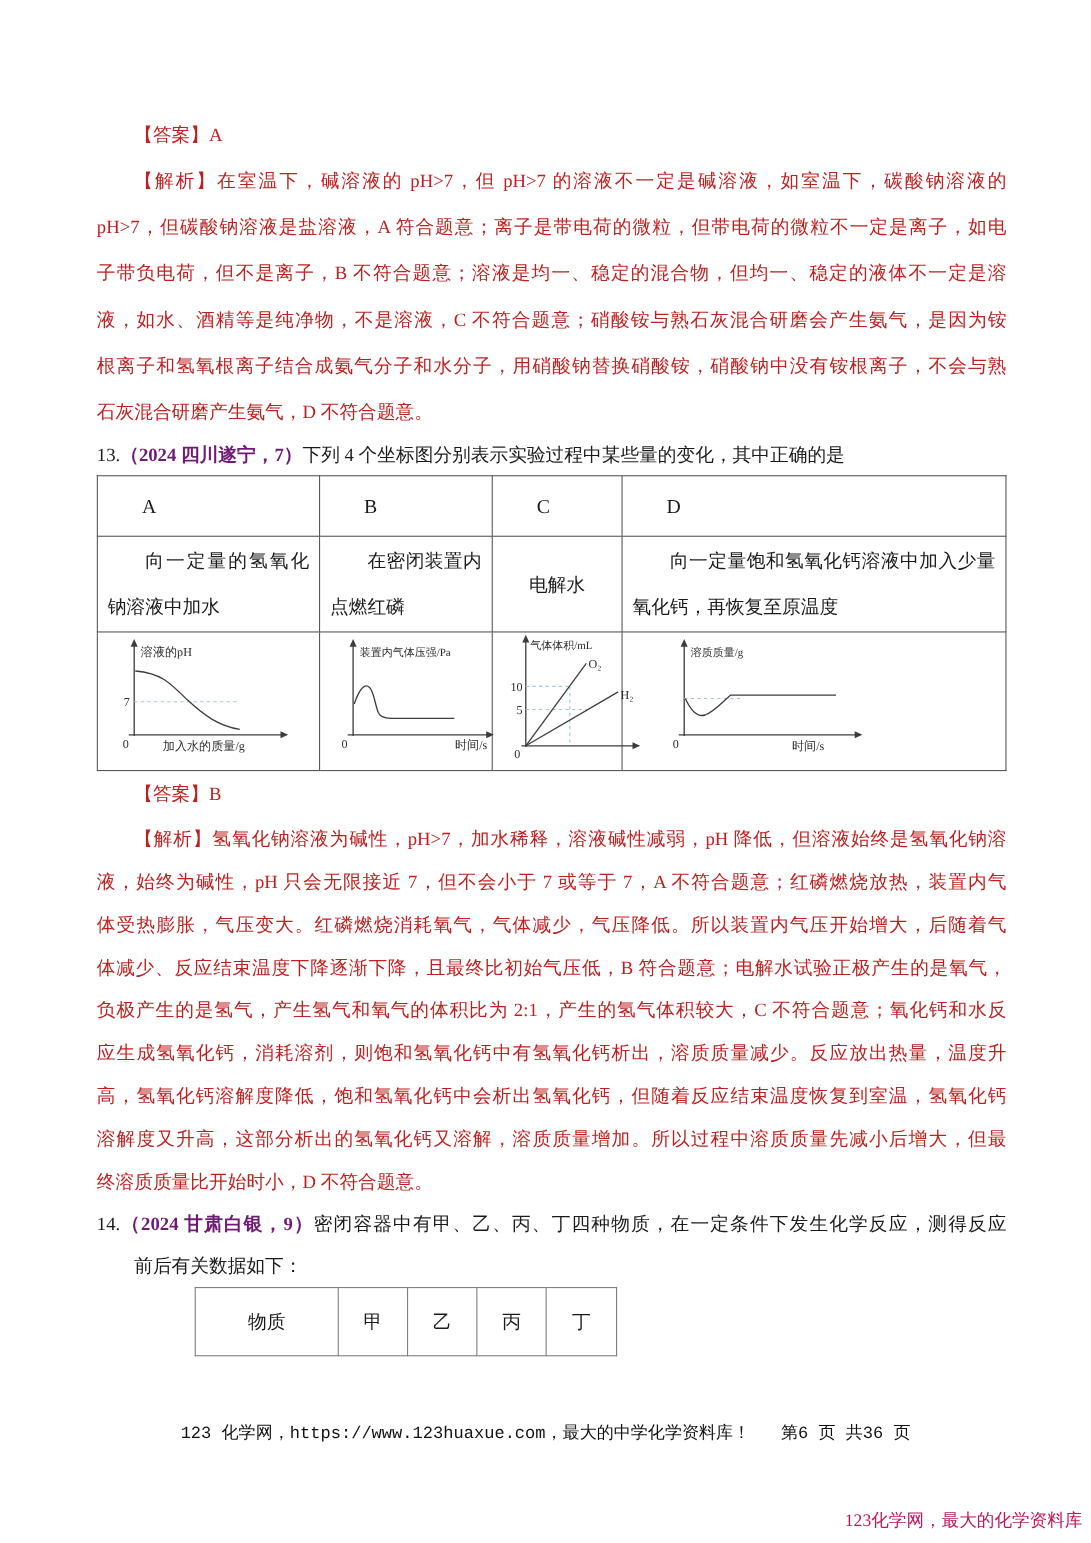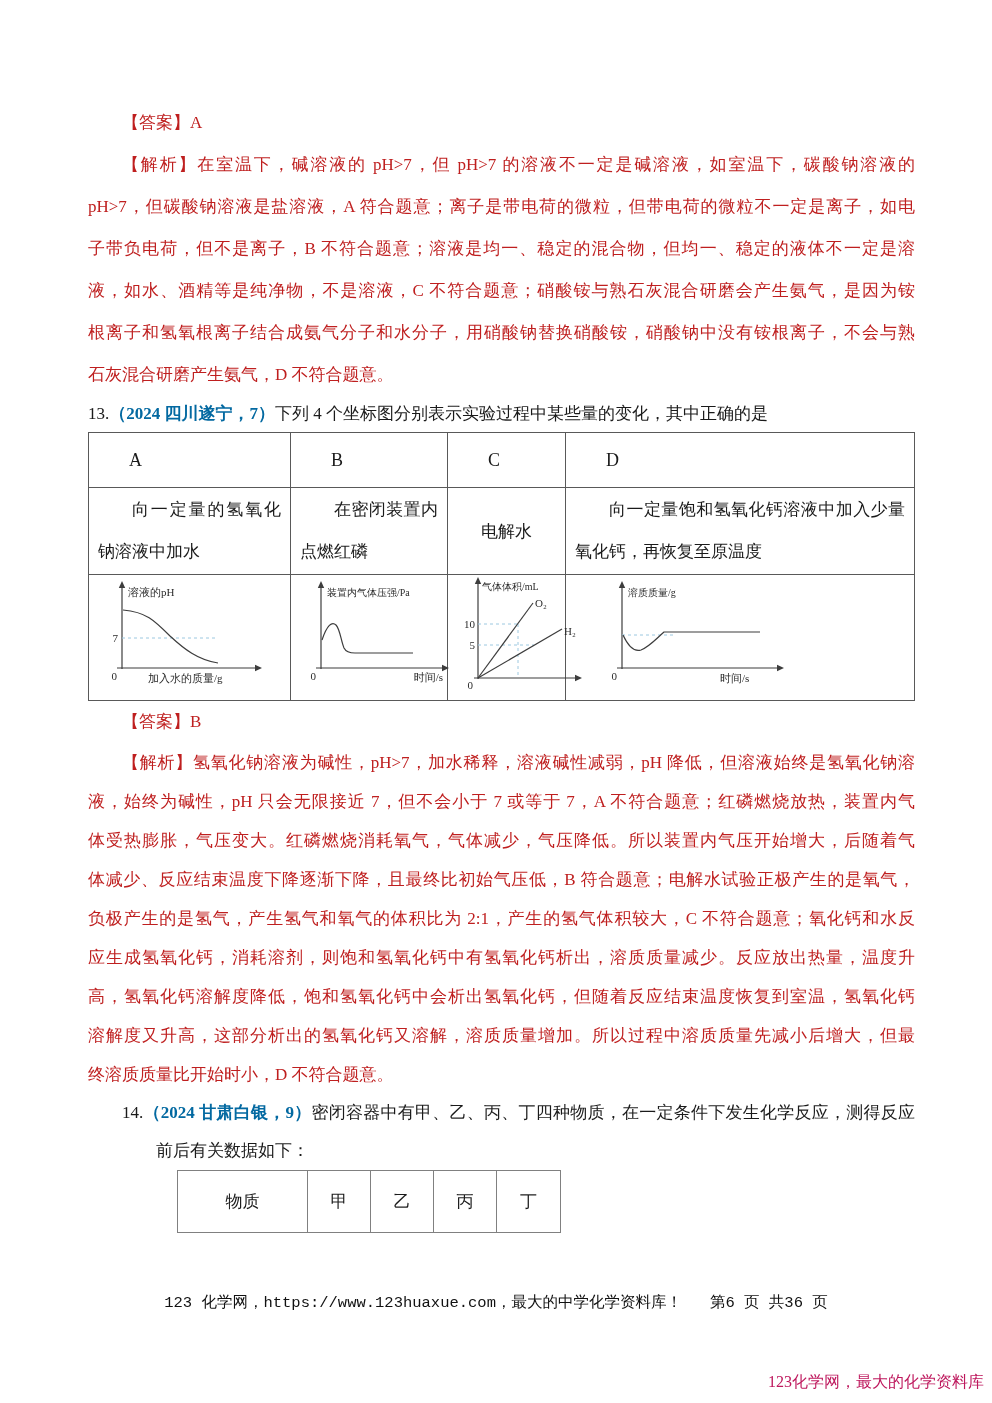--- a/index.html
+++ b/index.html
@@ -4,24 +4,24 @@
 <style>
   html,body{margin:0;padding:0;background:#fff;}
   .page{position:relative;width:992px;height:1403px;background:#ffffff;overflow:hidden;
         font-family:"Liberation Serif","DejaVu Serif",serif;color:#1a1a1a;}
   .content{position:absolute;left:88px;top:0;width:827px;}
   .first{margin-top:102px;}
   .line{font-size:17px;line-height:42px;height:42px;overflow:hidden;white-space:normal;}
   .j{text-align:justify;text-align-last:justify;}
   .indent{text-indent:2em;}
   .red{color:#bf1f1f;}
-  .blue{color:#0369a1;font-weight:700;}
+  .blue{color:#701a75;font-weight:700;}
   .p2 .line{line-height:39px;height:39px;}
   .qline{font-size:17px;line-height:36px;height:36px;overflow:hidden;}
-  .q14line{line-height:38px;height:38px;margin-left:34px;}
+  .q14line{line-height:38px;height:38px;}
 
   table.t13{border-collapse:collapse;table-layout:fixed;width:827px;margin:0;}
   table.t13 td{border:1px solid #595959;font-size:17px;vertical-align:middle;padding:0;}
   table.t13 tr.hdr td{height:54px;padding-left:40px;font-size:18px;}
   table.t13 tr.desc td{height:86px;}
   .cellp{text-indent:2em;text-align:justify;line-height:42px;padding:0 9px;}
   td.ctr{text-align:center;}
   table.t13 tr.graphs td{height:118px;text-align:right;}
   table.t13 tr.graphs td.gleft{text-align:left;padding-left:26px;}
 

